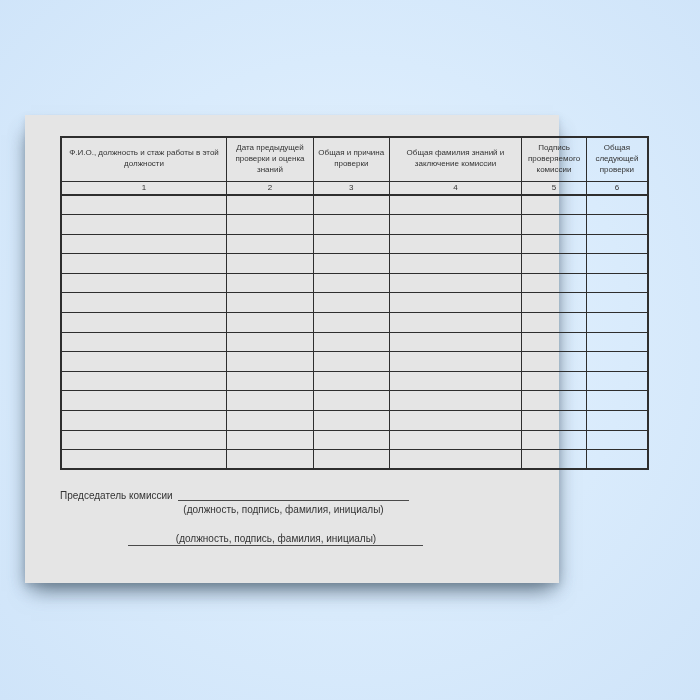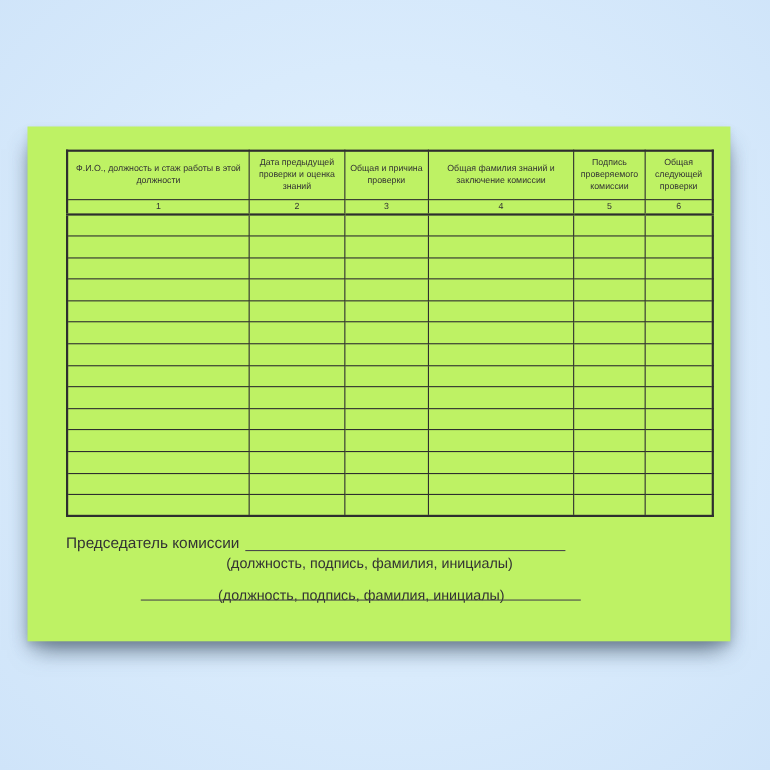--- a/index.html
+++ b/index.html
@@ -11,23 +11,23 @@
   }
   body {
     background: radial-gradient(circle at 50% 48%, #e7f3fe 0%, #d9ebfc 55%, #cfe4f9 100%);
     position: relative;
     overflow: hidden;
   }
   .page {
     position: absolute;
     left: 25px;
     top: 115px;
-    width: 639px;
+    width: 534px;
     height: 468px;
-    background: #bef264;
+    background: #e5e5e5;
     box-shadow:
       0 14px 20px -6px rgba(90, 110, 128, 0.60),
       8px 10px 16px -8px rgba(90, 110, 128, 0.45),
       -8px 10px 16px -8px rgba(90, 110, 128, 0.45),
       0 3px 6px rgba(110, 130, 150, 0.25);
   }
   table.journal {
     position: absolute;
     left: 35px;
     top: 21px;
@@ -61,33 +61,33 @@
     border-bottom: 2px solid #2e2e2e;
   }
   tr.data-row {
     height: 19.6px;
   }
   .sig-row {
     position: absolute;
     left: 35px;
     display: flex;
     align-items: flex-end;
-    font-size: 14px;
+    font-size: 10px;
     color: #333333;
     height: 12px;
   }
   .sig-row .uline {
     flex: 1;
     border-bottom: 1px solid #4a4a4a;
     margin-left: 5px;
     height: 11px;
   }
   .sig-caption {
     position: absolute;
-    font-size: 13px;
+    font-size: 10px;
     color: #333333;
     text-align: center;
   }
   .sig-extra-line {
     position: absolute;
     border-bottom: 1px solid #4a4a4a;
     height: 0;
   }
   #row1 { top: 374px; right: 150px; }
   #cap1 { top: 389px; left: 133px; right: 150px; }

